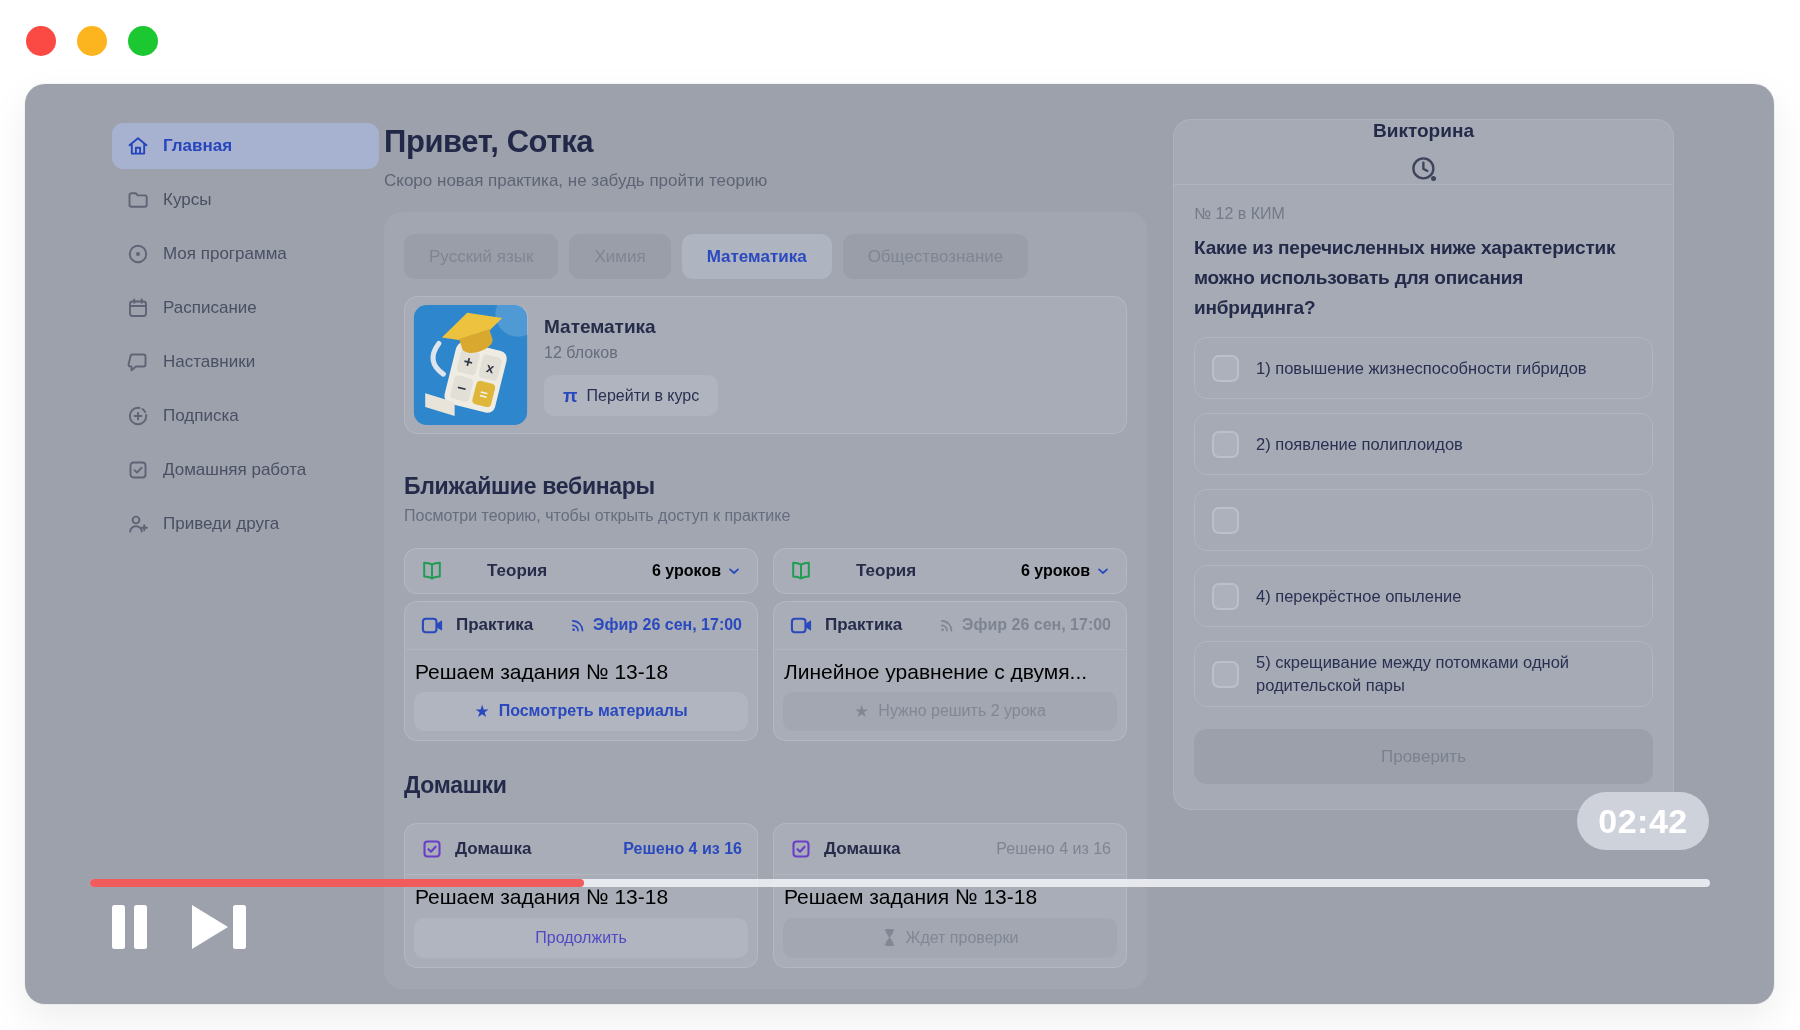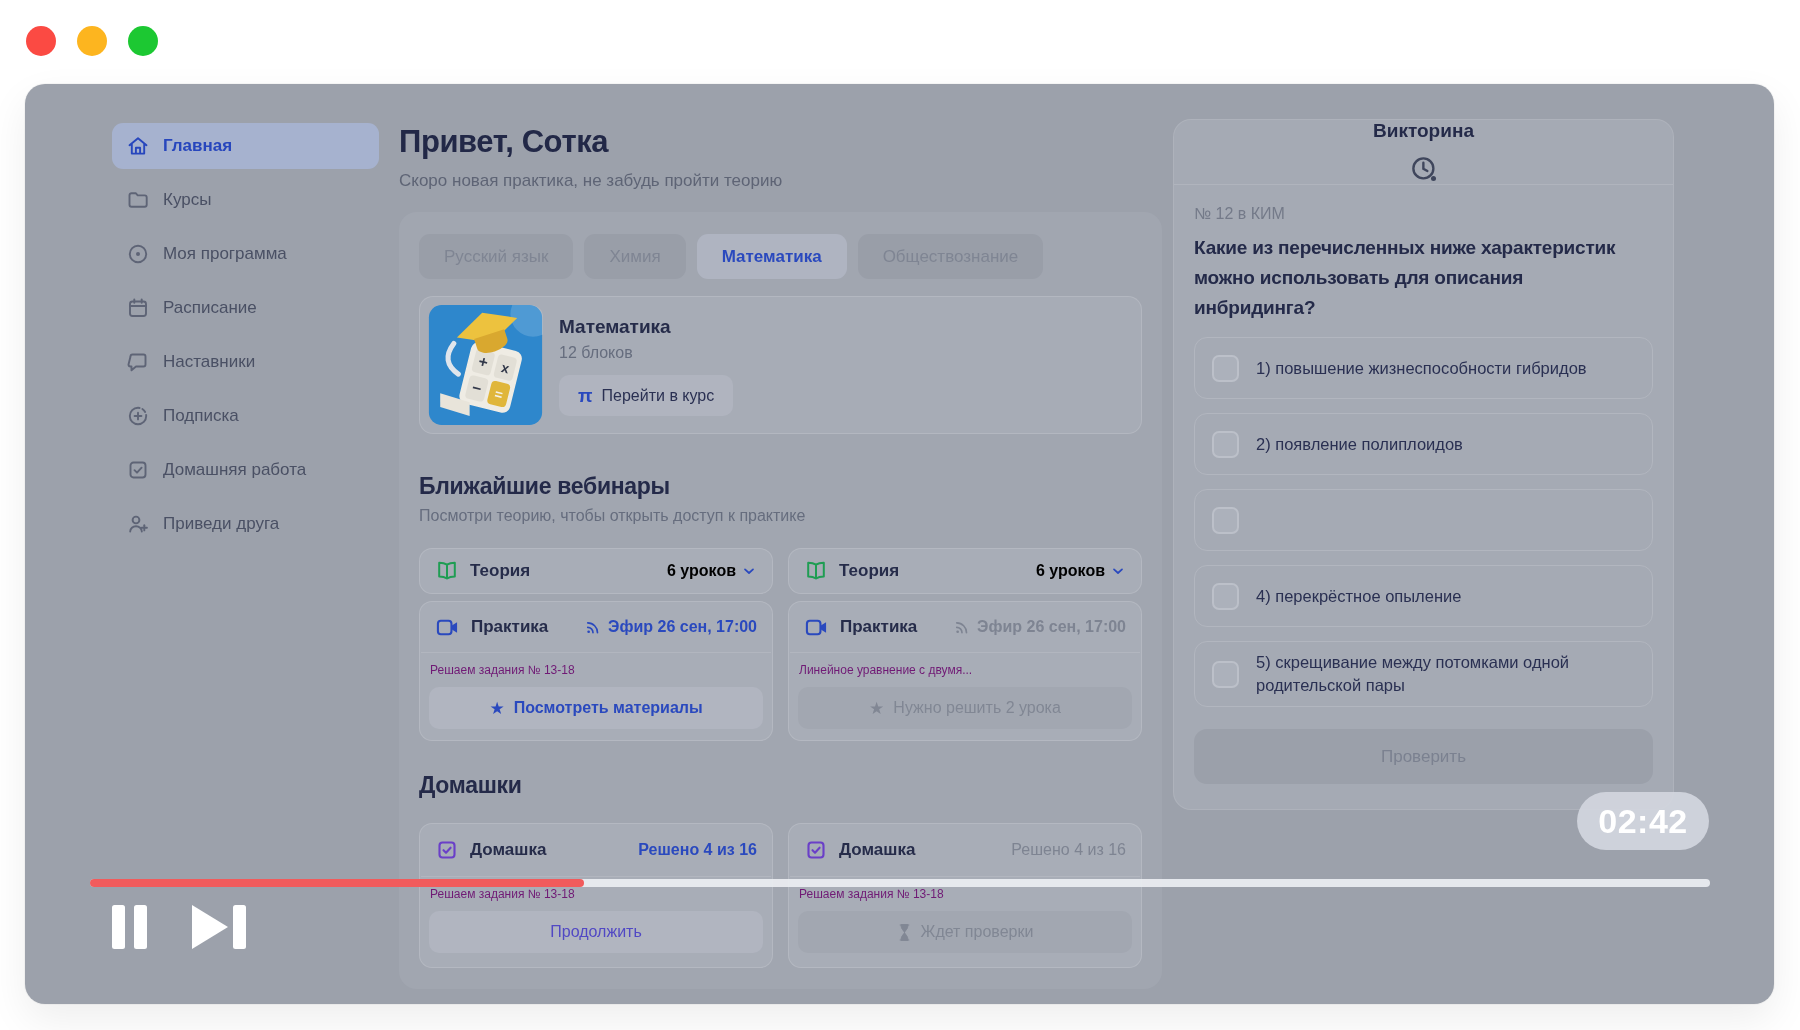--- a/index.html
+++ b/index.html
@@ -26,21 +26,21 @@
   .sidebar { position:absolute; left:87px; top:39px; width:267px; display:flex; flex-direction:column; gap:8px; }
   .side-item {
     display:flex; align-items:center; gap:13px; height:46px; padding:0 14px;
     border-radius:11px; color:#4A5064; font-size:17px; cursor:default;
   }
   .side-item svg { flex:0 0 auto; stroke:#5E6476; }
   .side-item.active { background:#A6B2CF; color:#2746BD; font-weight:bold; }
   .side-item.active svg { stroke:#2746BD; }
 
   
-  .main { position:absolute; left:374px; top:0; width:763px; padding-top:40px; }
+  .main { position:absolute; left:359px; top:0; width:763px; padding-top:40px; }
   .h1 { font-size:31px; line-height:36px; font-weight:bold; color:#222847; letter-spacing:-0.4px; }
   .h1sub { margin-top:10px; font-size:17px; line-height:22px; color:#5E6475; }
 
   .panel {
     margin-top:20px; width:763px; height:777px; background:#A1A6B0;
     border-radius:18px; padding:0 20px;
   }
   .tabs { display:flex; gap:11px; padding-top:22px; }
   .tab {
     height:45px; display:flex; align-items:center; padding:0 25px;
@@ -65,32 +65,32 @@
 
   .sec-h { margin-top:38px; font-size:23px; line-height:28px; font-weight:bold; color:#242A49; letter-spacing:-0.3px; }
   .sec-sub { margin-top:6px; font-size:16px; line-height:20px; color:#666D7E; }
 
   .cols { margin-top:22px; display:flex; gap:15px; }
   .col { width:354px; }
   .mini {
     height:46px; border-radius:13px; background:#A8ADB7; border:1px solid rgba(255,255,255,0.14);
     display:flex; align-items:center; padding:0 15px; gap:11px;
   }
-  .mini .lbl { font-size:17px; font-weight:bold; color:#262C4A; }
+  .mini .lbl { font-size:17px; font-weight:bold; color:#262C4A;margin-left:32px; }
   .lessons { margin-left:auto; display:flex; align-items:center; gap:5px; color:#000000; font-size:16px; font-weight:bold; }
   .wcard {
     margin-top:7px; height:140px; border-radius:13px; background:#A8ADB7;
     border:1px solid rgba(255,255,255,0.14); display:flex; flex-direction:column;
   }
   .whead { height:50px; display:flex; align-items:center; gap:11px; padding:0 15px; }
   .whead .lbl { font-size:17px; font-weight:bold; color:#262C4A; }
   .air { margin-left:auto; display:flex; align-items:center; gap:6px; font-size:16px; font-weight:bold; color:#2A49BE; }
   .air.off { color:#7E8492; }
   .divider { height:1px; background:#B2B6BF; margin:0 1px; }
-  .wbody { padding:10px 16px 0 10px; font-size:12px; color:#701a75; white-space:nowrap; overflow:hidden; }
+  .wbody { padding:10px 16px 0 10px; font-size:21px; color:#000000; white-space:nowrap; overflow:hidden; }
   .wbtn {
     margin:10px 9px 9px; height:42px; border-radius:10px; background:#B1B5C0; border:none;
     display:flex; align-items:center; justify-content:center; gap:9px;
     font-size:16px; font-weight:bold; color:#2A49BE; font-family:inherit;
   }
   .wbtn.off { background:#A2A7B1; color:#81879­4; color:#818794; font-weight:normal; }
   .wbtn .star { font-size:17px; line-height:1; }
   .wbtn.purple { color:#5148C4; font-weight:normal; }
 
   .hw-meta { margin-left:auto; font-size:16px; font-weight:bold; color:#2A49BE; }

